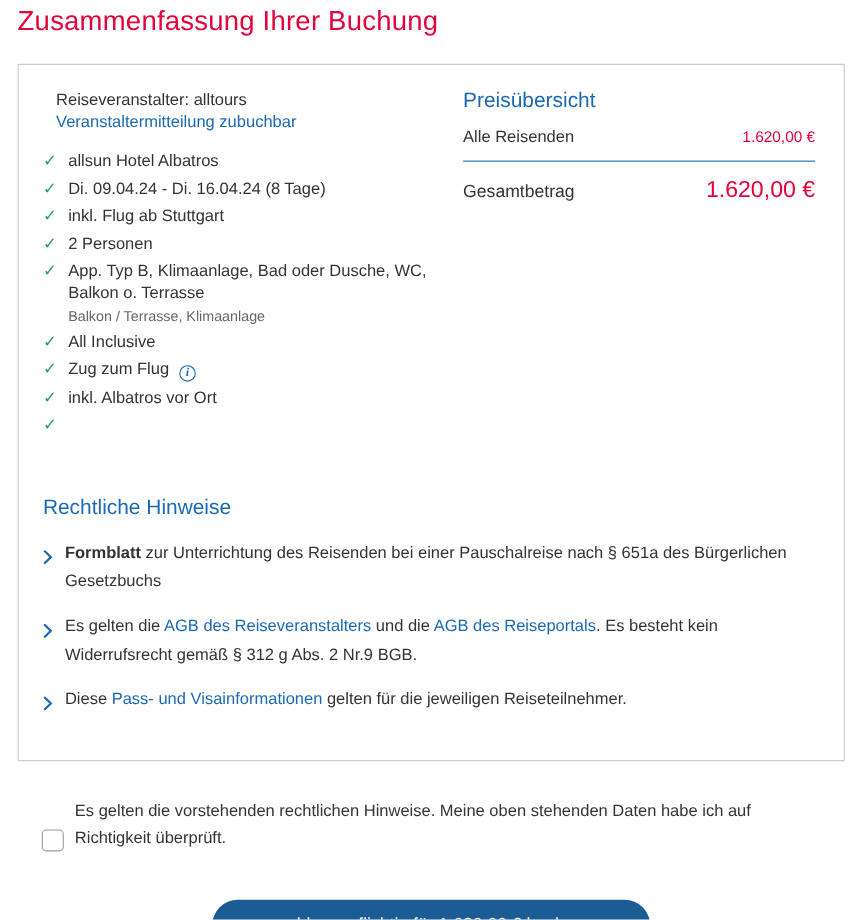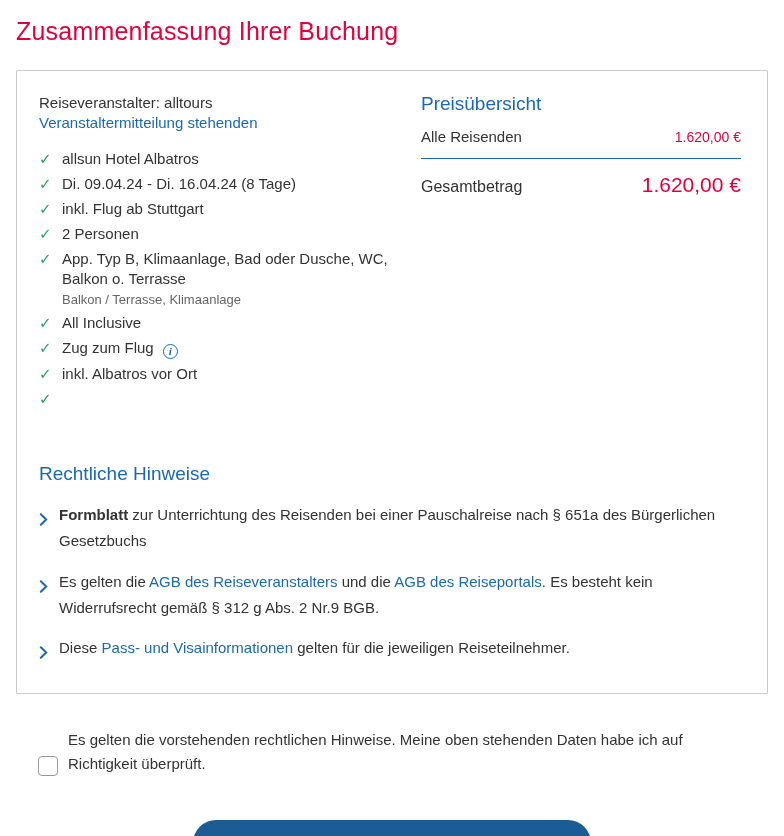--- a/index.html
+++ b/index.html
@@ -9,37 +9,37 @@
     font-family: "Liberation Sans", "DejaVu Sans", sans-serif;
     color: #333;
     overflow: hidden;
   }
   .page { padding: 0 16px; }
 
   h1.page-title {
     color: #e4003a;
     font-size: 25px;
     font-weight: 400;
-    padding-top: 17px;
+    padding-top: 5px;
     margin-bottom: 24px;
     letter-spacing: 0.2px;
   }
 
   .card {
     border: 1px solid #ccc;
     background: #fff;
     padding: 22px 26px 28px 22px;
     border-radius: 1px;
   }
 
   .card-top { display: flex; }
   .col-left { width: 356px; flex: 0 0 356px; }
   .col-right { flex: 1; padding-left: 26px; }
 
-  .operator-block { margin-bottom: 13px; }
+  .operator-block { margin-bottom: 13px; margin-left: 12px; }
   .operator-line { font-size: 15px; line-height: 1.35; color: #333; }
   .link {
     color: #1a69b4;
     text-decoration: none;
     cursor: pointer;
   }
   .operator-link { font-size: 15px; line-height: 1.35; display: inline-block; }
 
   ul.check-list { list-style: none; }
   ul.check-list li {
@@ -110,21 +110,21 @@
     margin-bottom: 17px;
   }
   .legal-item {
     position: relative;
     padding-left: 20px;
     font-size: 15px;
     line-height: 1.72;
     margin-bottom: 15px;
     max-width: 700px;
   }
-  .legal-item:last-child { margin-bottom: 4px; }
+  .legal-item:last-child { margin-bottom: 14px; }
   .chevron {
     position: absolute;
     left: 0; top: 6px;
     display: inline-block;
   }
   .bold { font-weight: 700; }
   .legal-link-line { display: block; }
 
   .consent-row {
     display: flex;
@@ -171,21 +171,21 @@
 
   <h1 class="page-title">Zusammenfassung Ihrer Buchung</h1>
 
   <div class="card">
 
     <div class="card-top">
 
       <div class="col-left">
         <div class="operator-block">
           <div class="operator-line">Reiseveranstalter: alltours</div>
-          <a class="link operator-link">Veranstaltermitteilung stehenden</a>
+          <a class="link operator-link">Veranstaltermitteilung zubuchbar</a>
         </div>
 
         <ul class="check-list">
           <li>
             <span class="check">✓</span>
             <span class="item-body">allsun Hotel Albatros</span>
           </li>
           <li>
             <span class="check">✓</span>
             <span class="item-body">Di. 09.04.24 - Di. 16.04.24 (8 Tage)</span>

